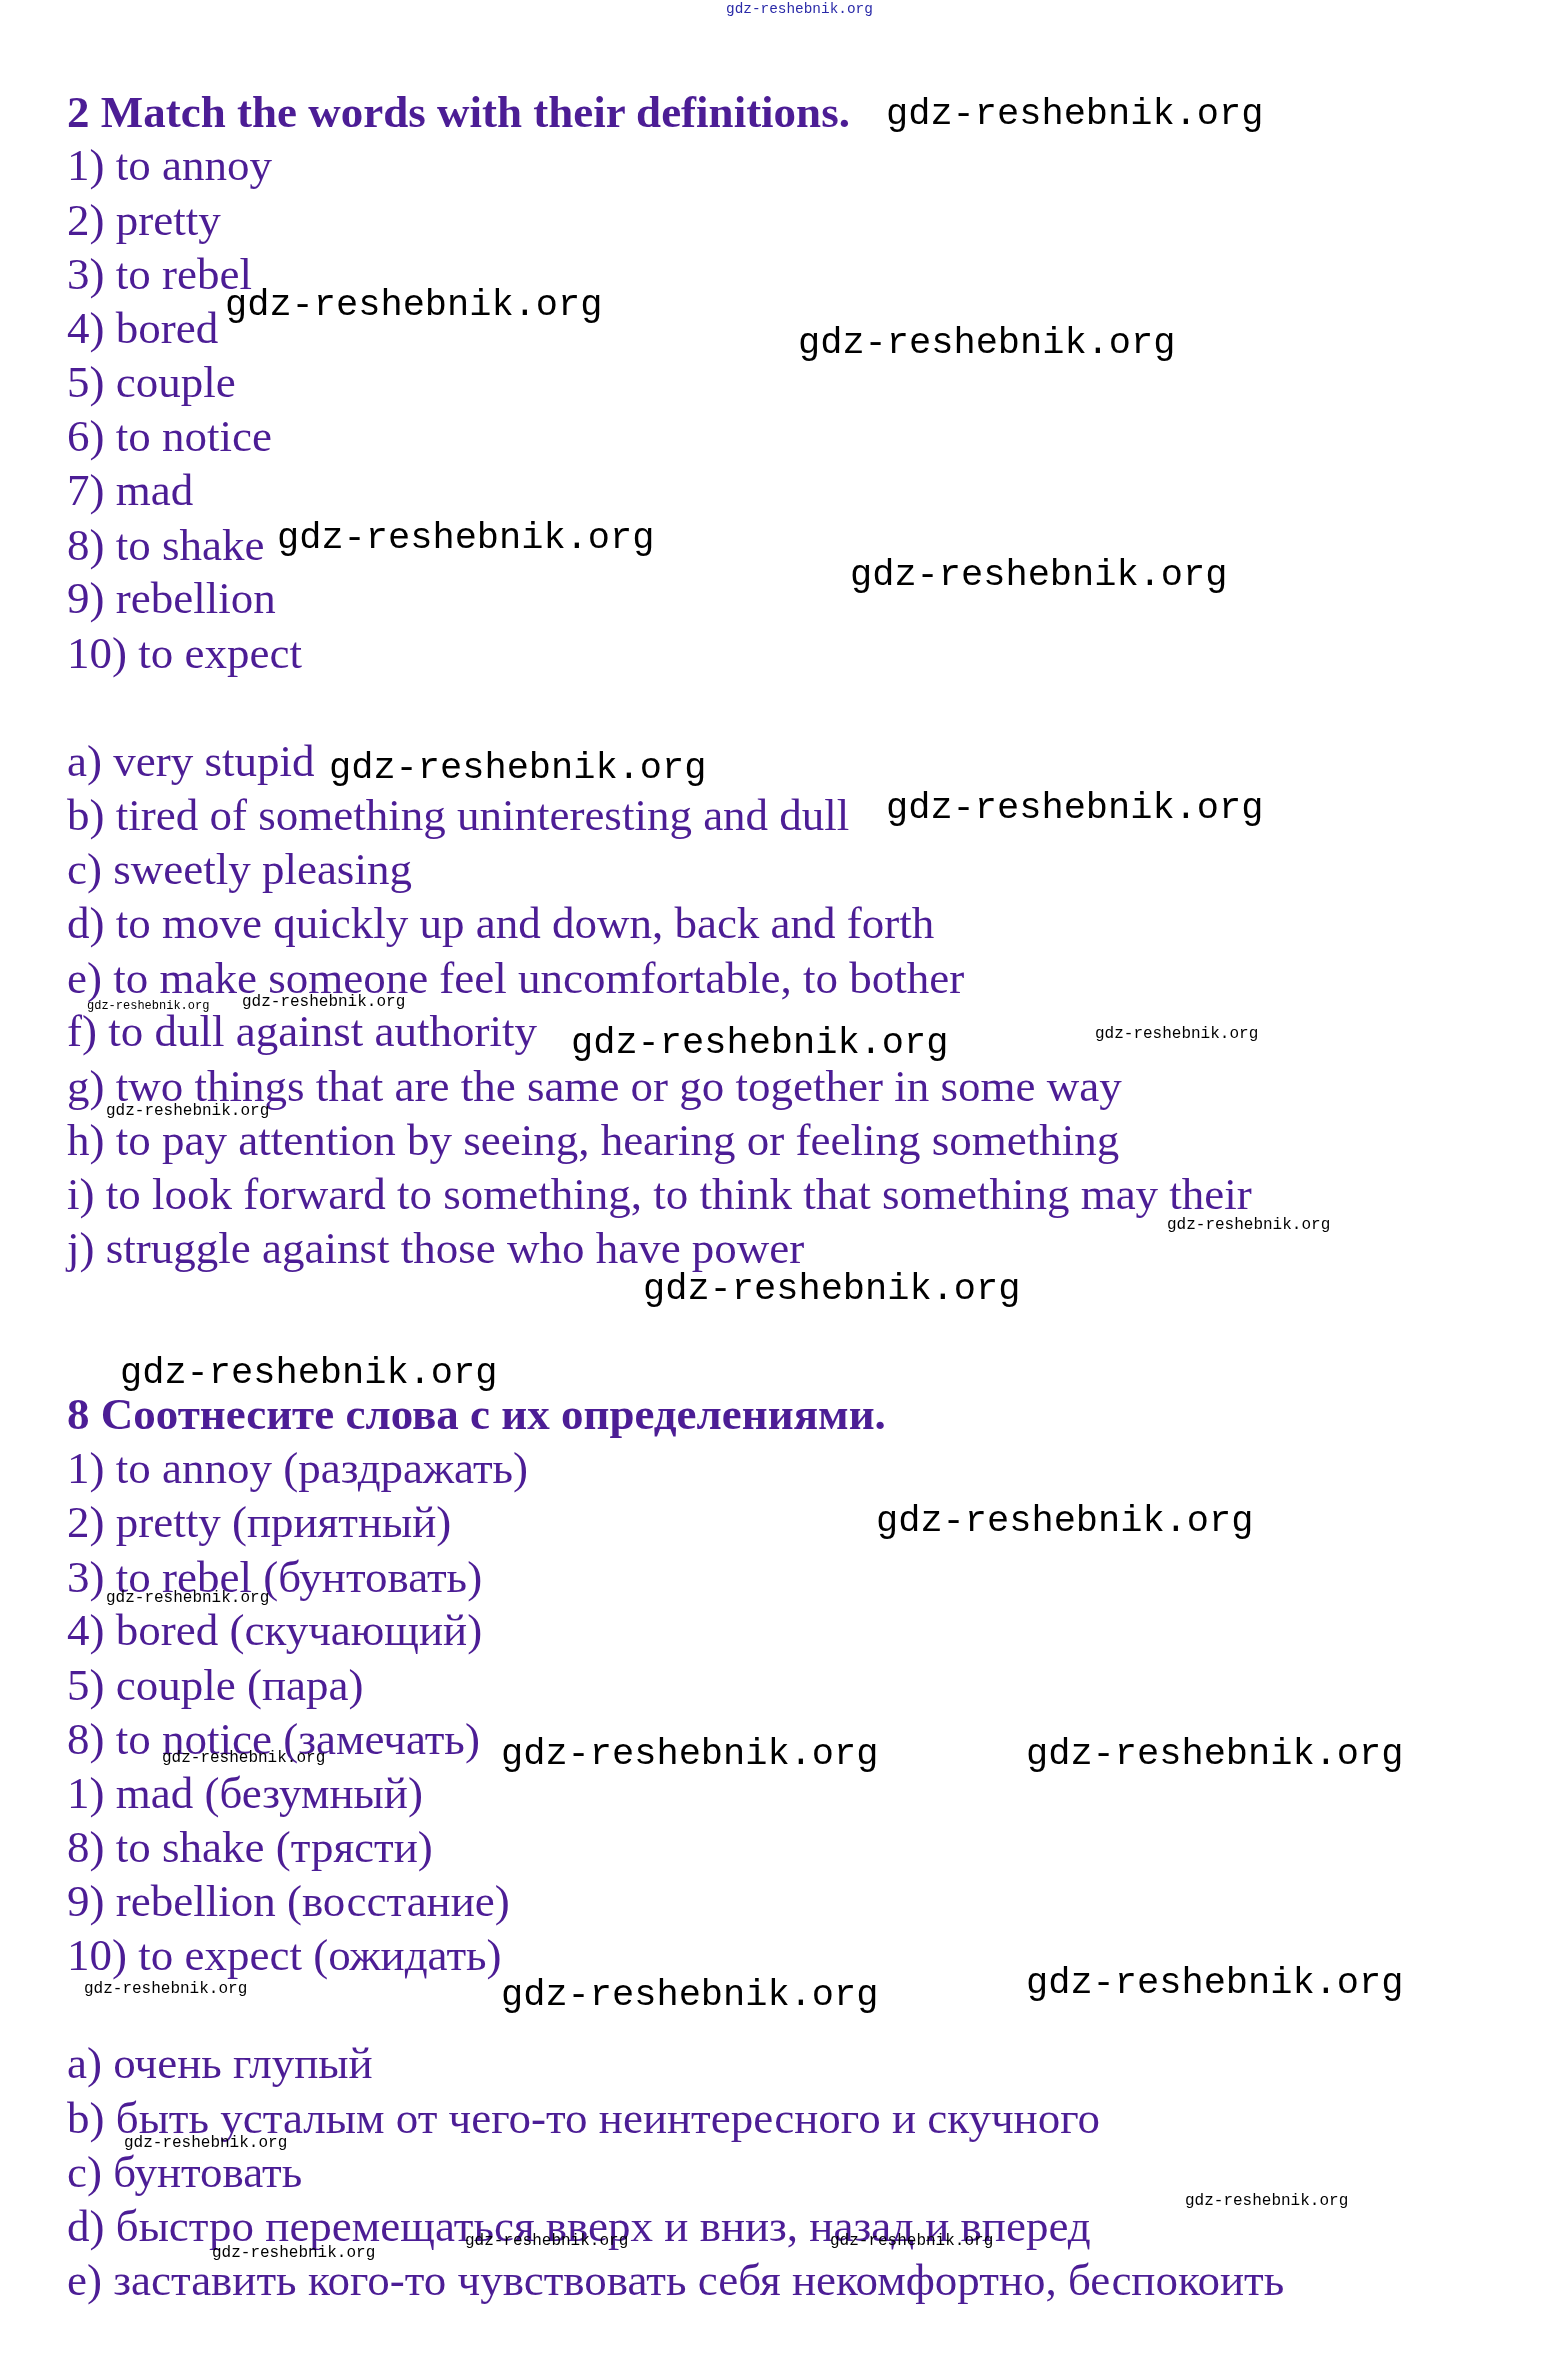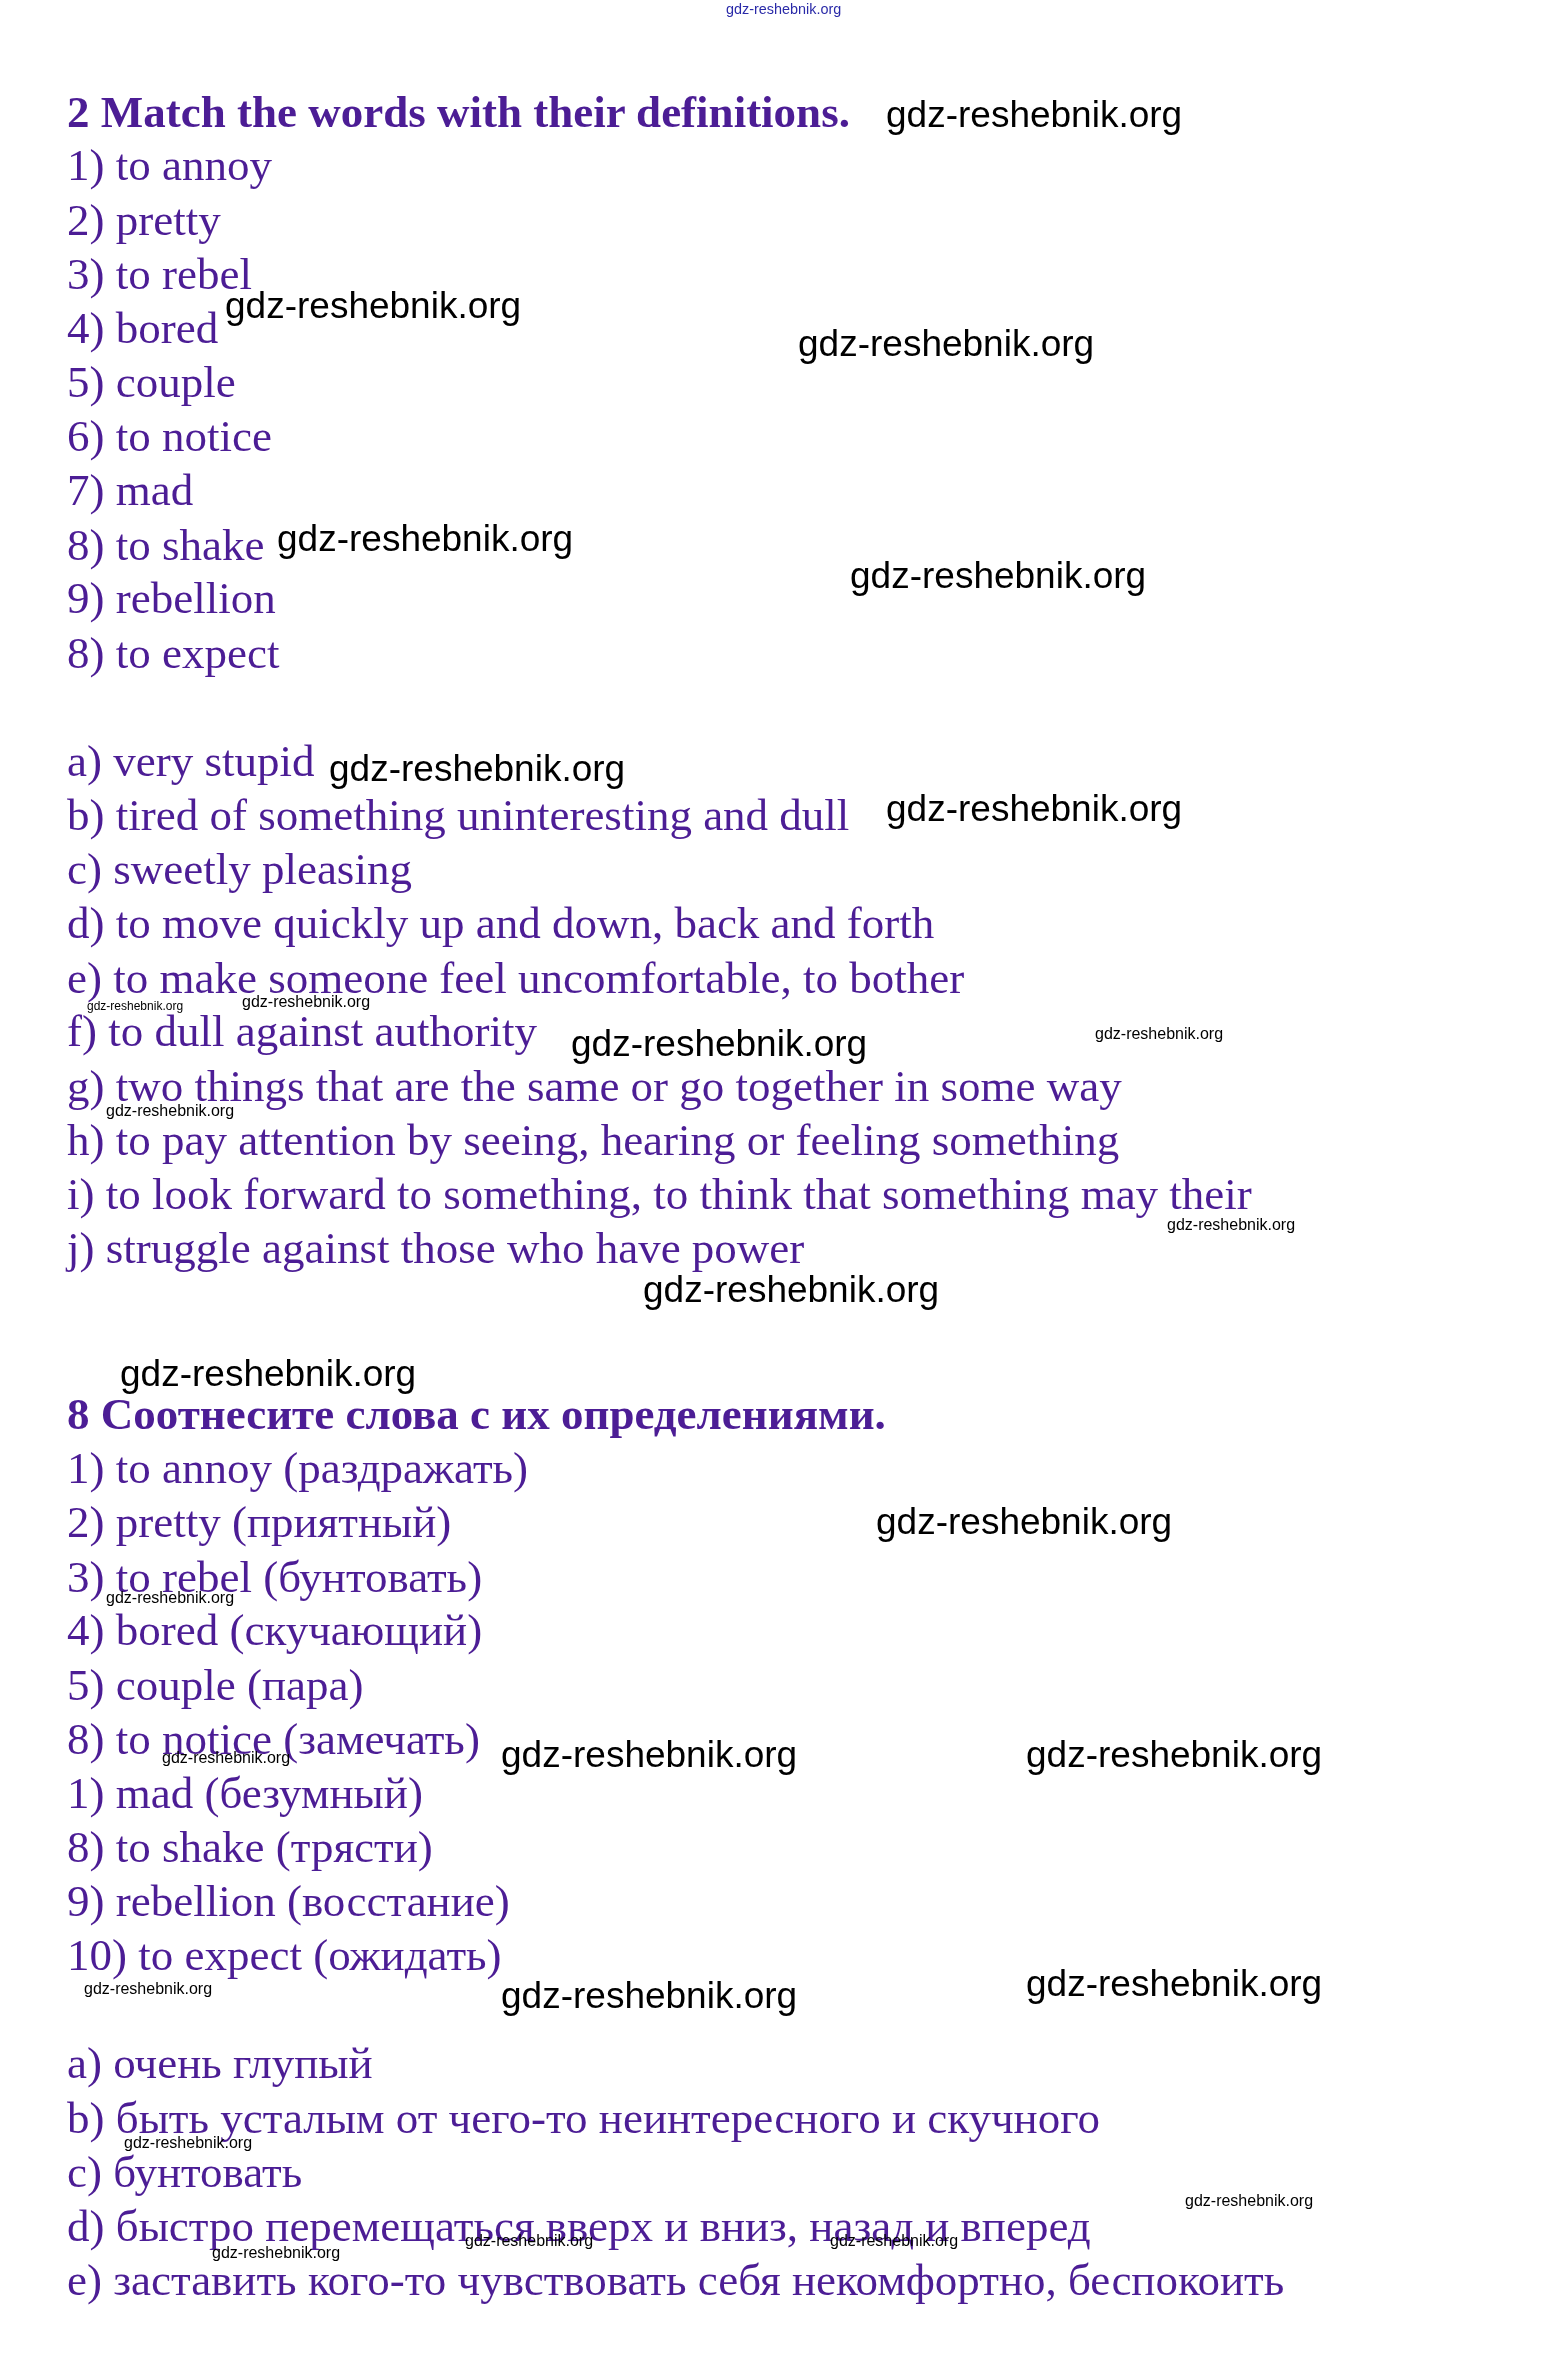--- a/index.html
+++ b/index.html
@@ -1,19 +1,19 @@
 <!DOCTYPE html>
 <html style="font-size:13px"><head>
 <meta charset="utf-8">
 <style>
   html, body { margin:0; padding:0; background:#ffffff; }
   body { width:1563px; height:2377px; position:relative; overflow:hidden; }
   .line { position:absolute; left:67px; font-family:"Liberation Serif", serif; font-size:45px; line-height:51px; color:#4c1d95; white-space:nowrap; }
   .h { font-weight:bold; }
-  .wm { position:absolute; font-family:Liberation Sans, sans-serif; color:#000; white-space:nowrap; line-height:1;text-align:right; }
+  .wm { position:absolute; font-family:Liberation Mono, monospace; color:#000; white-space:nowrap; line-height:1;text-align:right; }
   .wl { font-size:37px; }
   .ws { font-size:16px; }
   .wt { font-size:12px; }
   .top { font-size:14.4px; color:#2a2aa8; left:726px; top:1.6px; }
 </style>
 </head>
 <body>
 
 <div class="wm top">gdz-reshebnik.org</div>
 
@@ -21,21 +21,21 @@
   <div class="line h" style="top:87px">2 Match the words with their definitions.</div>
   <div class="line" style="top:140px">1) to annoy</div>
   <div class="line" style="top:195px">2) pretty</div>
   <div class="line" style="top:249px">3) to rebel</div>
   <div class="line" style="top:303px">4) bored</div>
   <div class="line" style="top:357px">5) couple</div>
   <div class="line" style="top:411px">6) to notice</div>
   <div class="line" style="top:465px">7) mad</div>
   <div class="line" style="top:520px">8) to shake</div>
   <div class="line" style="top:573px">9) rebellion</div>
-  <div class="line" style="top:628px">8) to expect</div>
+  <div class="line" style="top:628px">10) to expect</div>
 
   <div class="line" style="top:736px">a) very stupid</div>
   <div class="line" style="top:790px">b) tired of something uninteresting and dull</div>
   <div class="line" style="top:844px">c) sweetly pleasing</div>
   <div class="line" style="top:898px">d) to move quickly up and down, back and forth</div>
   <div class="line" style="top:953px">e) to make someone feel uncomfortable, to bother</div>
   <div class="line" style="top:1006px">f) to dull against authority</div>
   <div class="line" style="top:1061px">g) two things that are the same or go together in some way</div>
   <div class="line" style="top:1115px">h) to pay attention by seeing, hearing or feeling something</div>
   <div class="line" style="top:1169px">i) to look forward to something, to think that something may their</div>

